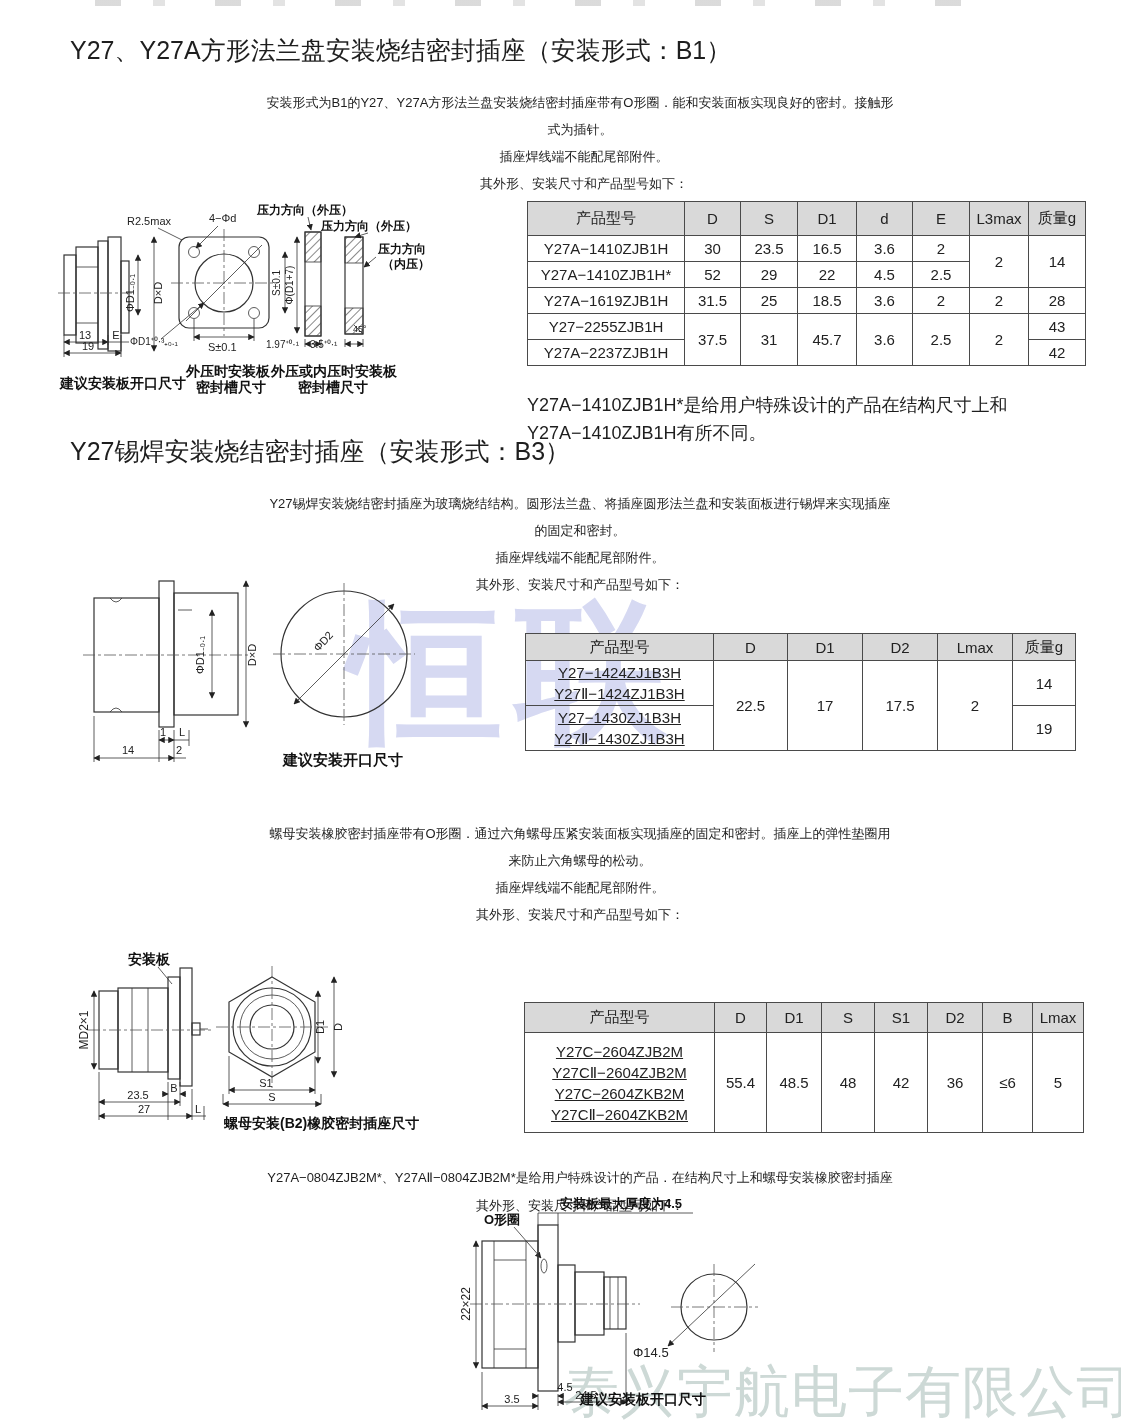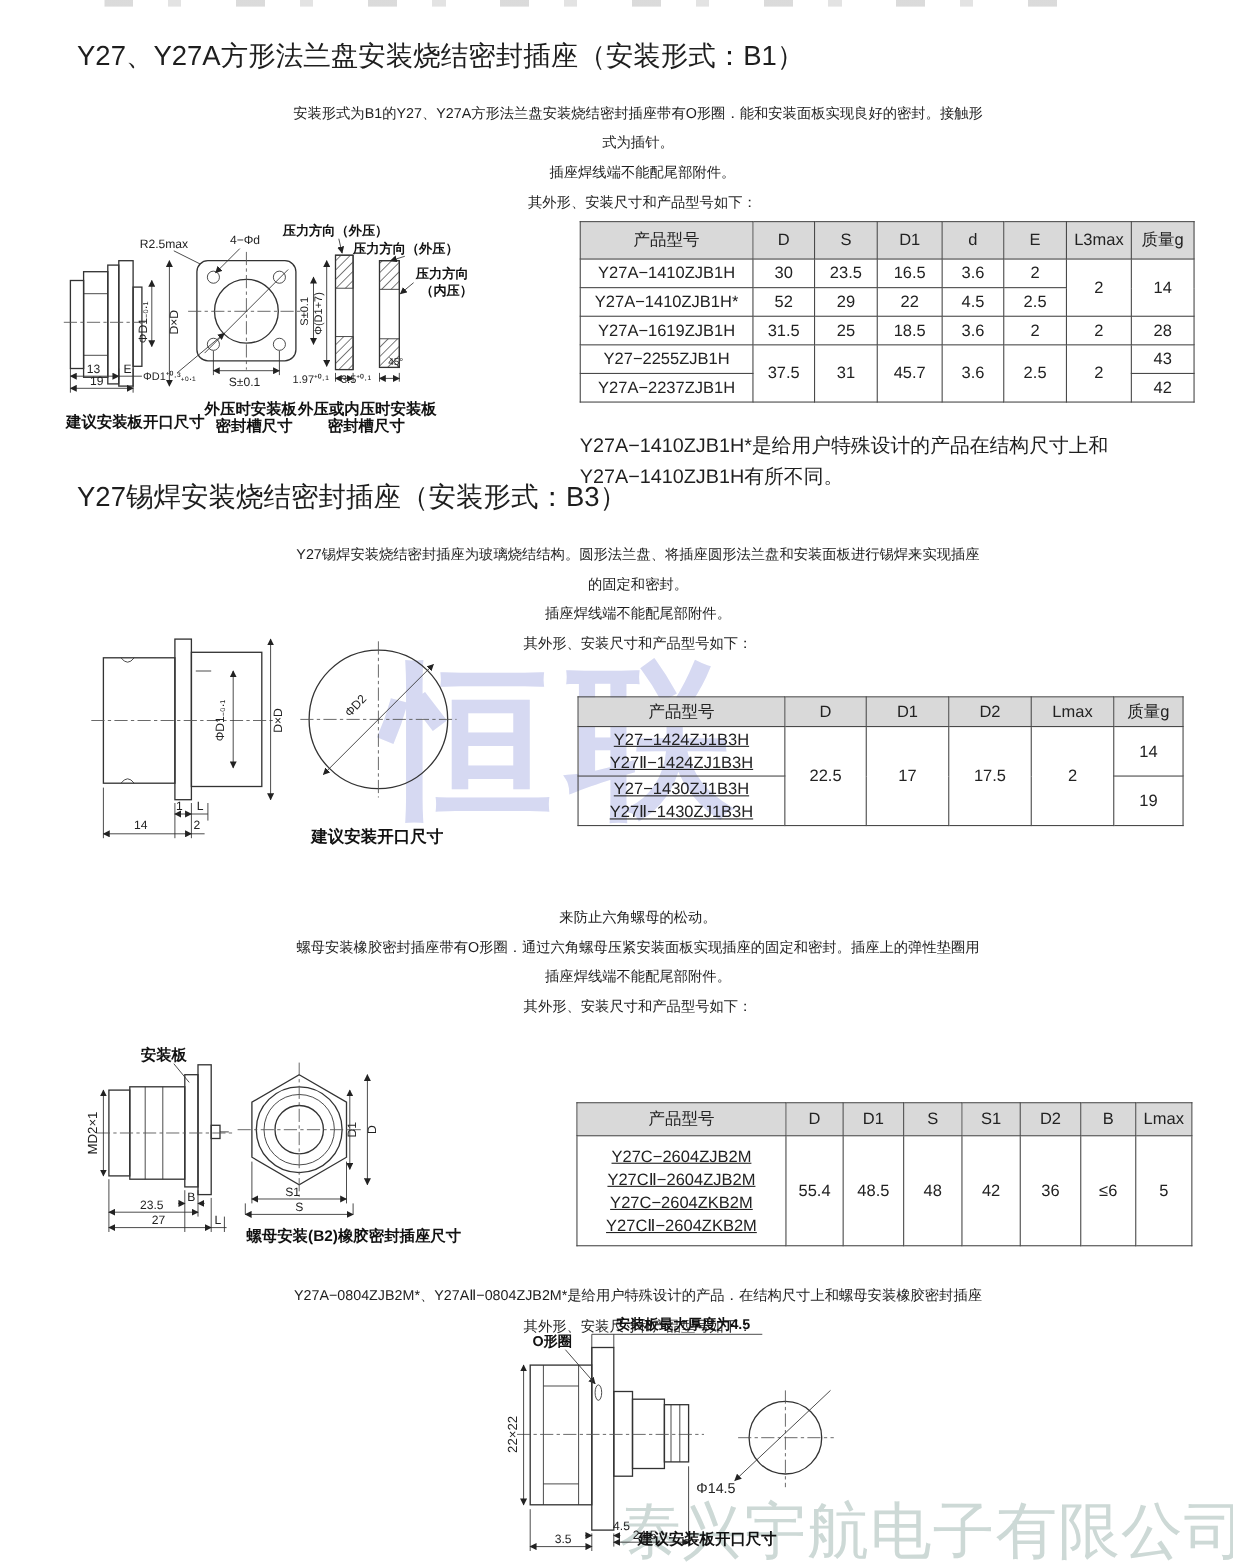--- a/index.html
+++ b/index.html
@@ -293,22 +293,22 @@
       <td class="mcell">
         <div>Y27−1430ZJ1B3H</div>
         <div>Y27Ⅱ−1430ZJ1B3H</div>
       </td>
       <td>19</td>
     </tr>
   </tbody>
     </table>
 
   <div class="sec" style="left:70px;top:820px">
+    <div class="bl">螺母安装橡胶密封插座带有O形圈．通过六角螺母压紧安装面板实现插座的固定和密封。插座上的弹性垫圈用</div>
     <div class="bl">来防止六角螺母的松动。</div>
-    <div class="bl">螺母安装橡胶密封插座带有O形圈．通过六角螺母压紧安装面板实现插座的固定和密封。插座上的弹性垫圈用</div>
     <div class="bl">插座焊线端不能配尾部附件。</div>
     <div class="bl">其外形、安装尺寸和产品型号如下：</div>
   </div>
 
   <svg style="left:58px;top:946px" width="430" height="215" viewBox="0 0 430 215">
     <text class="lbl" style="font-size:14px" x="70" y="18">安装板</text>
     <g>
       <line class="thin" x1="100" y1="21" x2="114" y2="38"></line>
       <rect class="ol" x="41" y="45" width="19" height="78"></rect>
       <rect class="ol" x="60" y="42" width="50" height="84"></rect>

